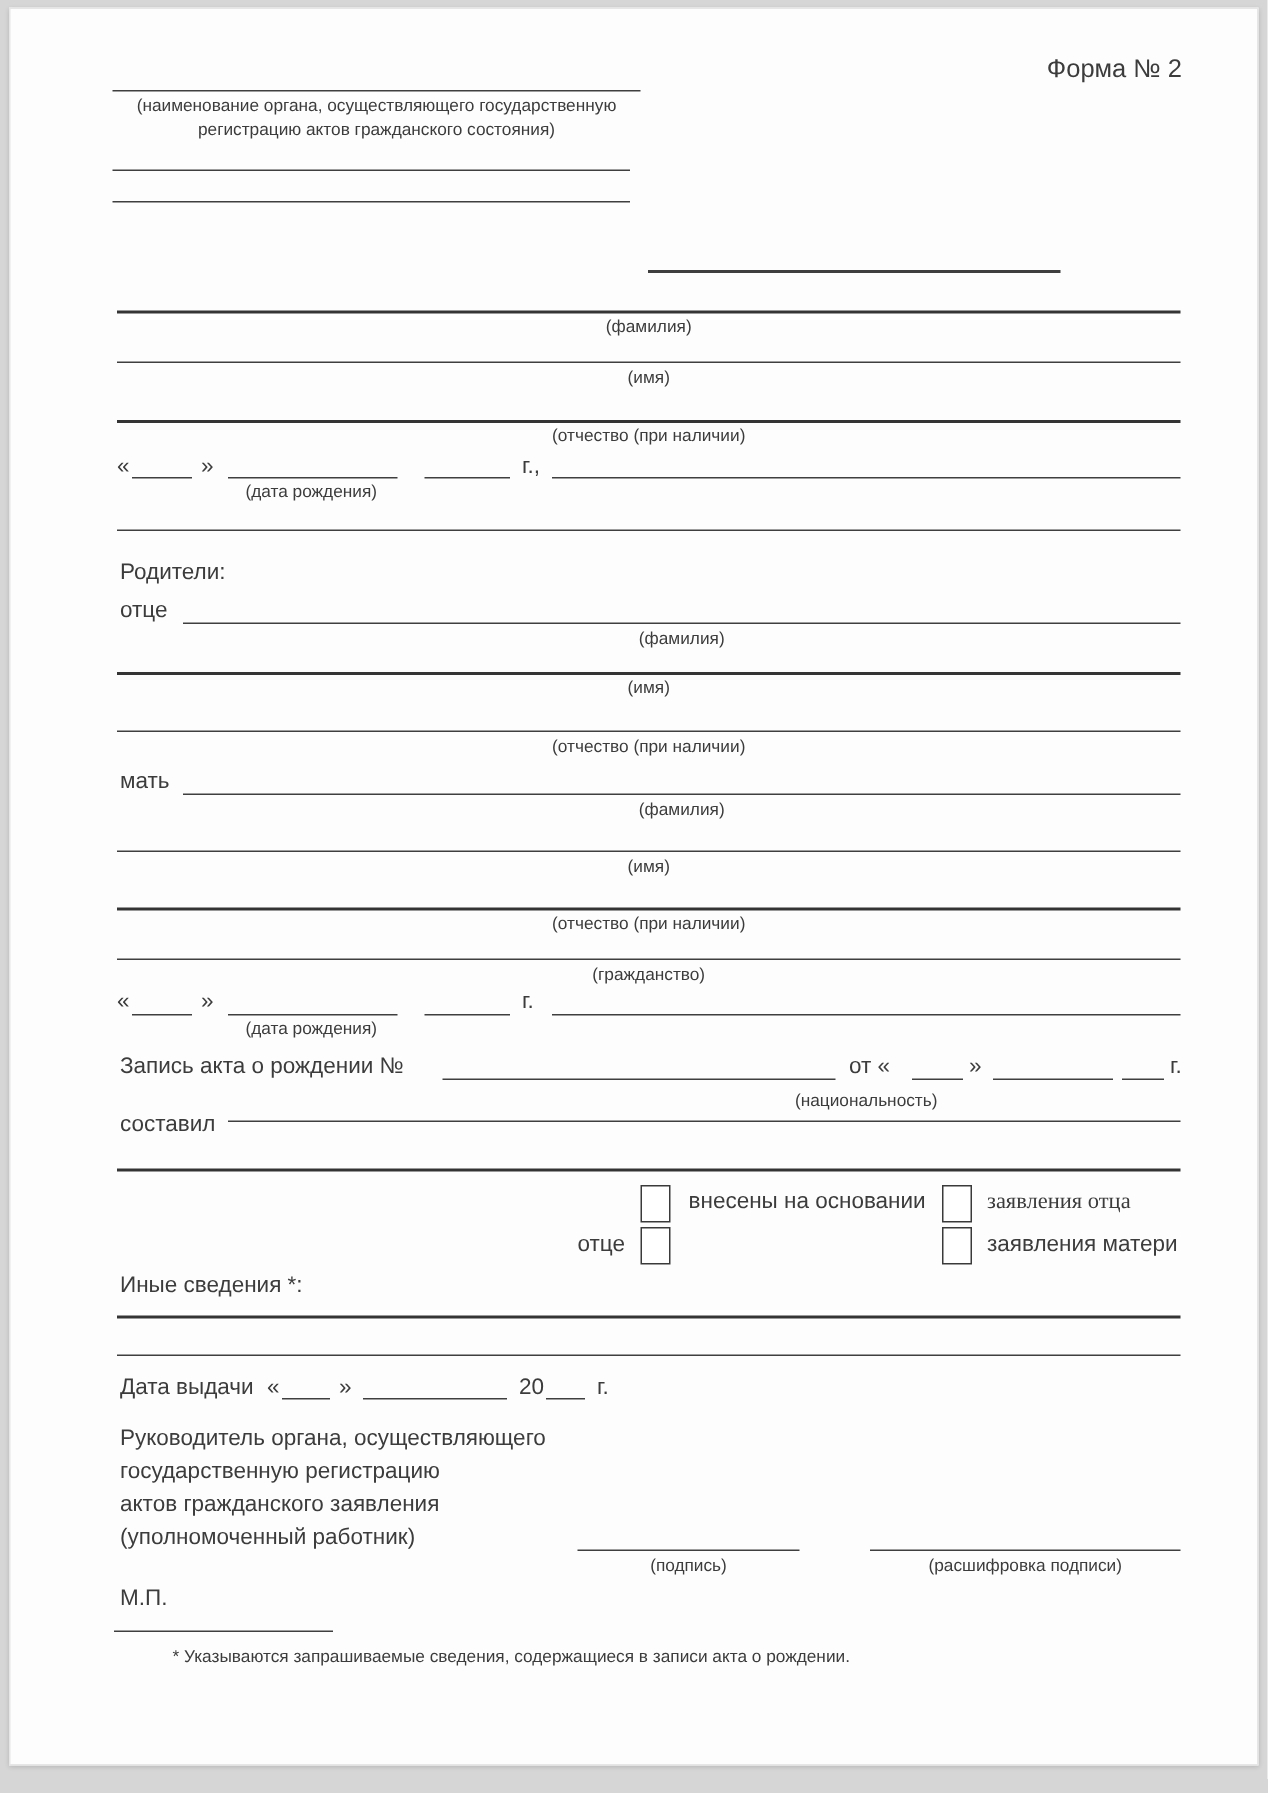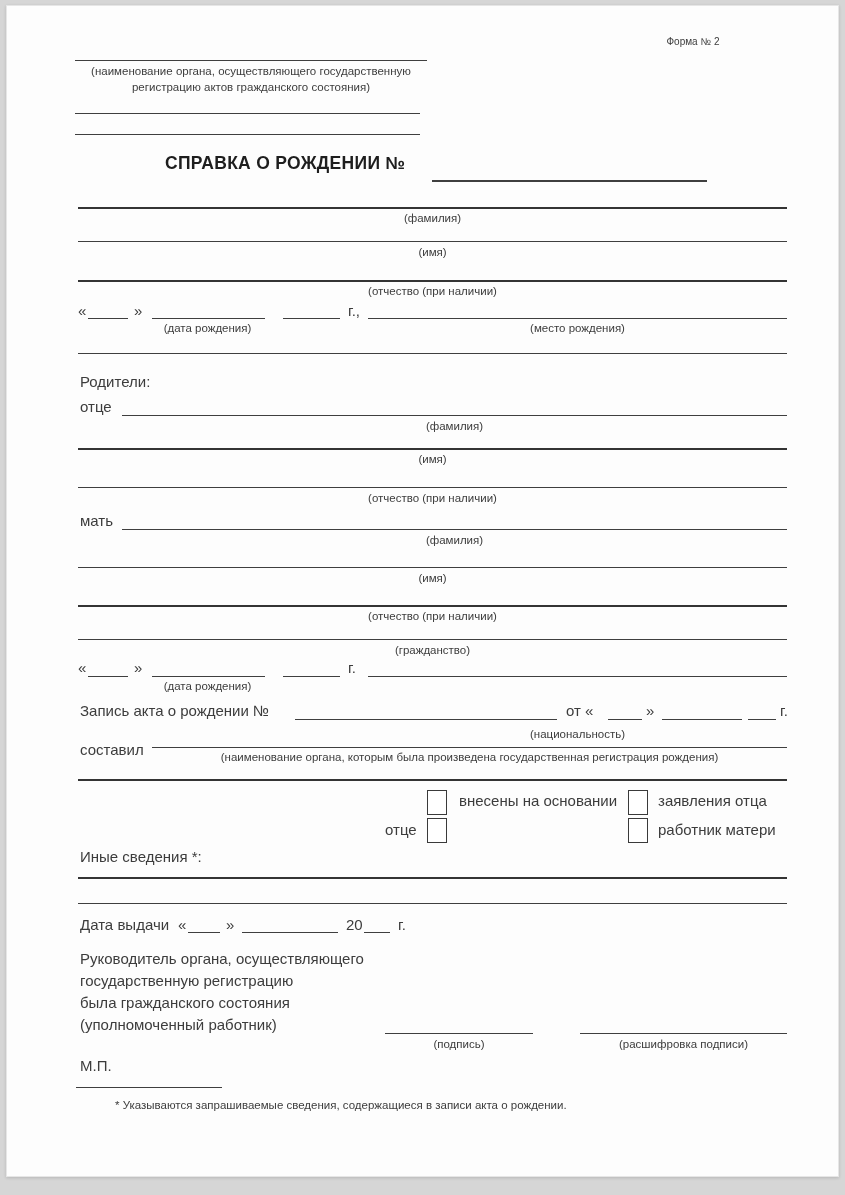--- a/index.html
+++ b/index.html
@@ -45,49 +45,47 @@
     position:absolute;font-size:17.5px;font-weight:bold;color:#1e1e1e;
     letter-spacing:.3px;white-space:nowrap;
   }
 </style>
 </head>
 <body>
 
 <div class="stage">
   <div class="page"></div>
 
-  <div class="t" style="left:598px;top:36px;width:190px;text-align:center;font-size:10px;">Форма № 2</div>
+  <div class="t" style="left:598px;top:36px;width:190px;text-align:right;font-size:17px;">Форма № 2</div>
 
   <div class="ln" style="left:75px;top:60px;width:352px;"></div>
   <div class="cap" style="left:75px;top:80px;width:352px;">регистрацию актов гражданского состояния)</div>
   <div class="cap" style="left:75px;top:64px;width:352px;">(наименование органа, осуществляющего государственную</div>
   <div class="ln" style="left:75px;top:113px;width:345px;"></div>
   <div class="ln" style="left:75px;top:134px;width:345px;"></div>
 
-  <div class="title" style="left:165px;top:153px;">СПРАВКА О РОЖДЕНИИ №</div>
   <div class="ln" style="left:432px;top:180px;width:275px;height:1.6px;"></div>
 
   <div class="ln thick" style="left:78px;top:207px;width:709px;"></div>
   <div class="cap" style="left:78px;top:211px;width:709px;">(фамилия)</div>
 
   <div class="ln" style="left:78px;top:241px;width:709px;"></div>
   <div class="cap" style="left:78px;top:245px;width:709px;">(имя)</div>
 
   <div class="ln thick" style="left:78px;top:280px;width:709px;"></div>
   <div class="cap" style="left:78px;top:284px;width:709px;">(отчество (при наличии)</div>
 
   <div class="t" style="left:78px;top:302px;">«</div>
   <div class="ln" style="left:88px;top:318px;width:40px;"></div>
   <div class="t" style="left:134px;top:302px;">»</div>
   <div class="ln" style="left:152px;top:318px;width:113px;"></div>
   <div class="ln" style="left:283px;top:318px;width:57px;"></div>
   <div class="t" style="left:348px;top:302px;">г.,</div>
   <div class="ln" style="left:368px;top:318px;width:419px;"></div>
   <div class="cap" style="left:140px;top:321px;width:135px;">(дата рождения)</div>
-  <div class="cap" style="left:368px;top:321px;width:419px;">(место рождения)</div>
 
   <div class="ln" style="left:78px;top:353px;width:709px;"></div>
 
   <div class="t" style="left:80px;top:373px;">Родители:</div>
 
   <div class="t" style="left:80px;top:398px;">отце</div>
   <div class="ln" style="left:122px;top:415px;width:665px;"></div>
   <div class="cap" style="left:122px;top:419px;width:665px;">(фамилия)</div>
 
   <div class="ln thick" style="left:78px;top:448px;width:709px;"></div>
@@ -123,50 +121,49 @@
   <div class="ln" style="left:295px;top:719px;width:262px;"></div>
   <div class="t" style="left:566px;top:702px;">от «</div>
   <div class="ln" style="left:608px;top:719px;width:34px;"></div>
   <div class="t" style="left:646px;top:702px;">»</div>
   <div class="ln" style="left:662px;top:719px;width:80px;"></div>
   <div class="ln" style="left:748px;top:719px;width:28px;"></div>
   <div class="t" style="left:780px;top:702px;">г.</div>
 
   <div class="t" style="left:80px;top:730px;margin-top:11px;">составил</div>
   <div class="ln" style="left:152px;top:747px;width:635px;"></div>
-  <div class="cap" style="left:152px;top:750px;width:635px;">(наименование органа, которым была произведена государственная регистрация рождения)</div>
 
   <div class="ln thick" style="left:78px;top:779px;width:709px;"></div>
 
   <div class="cb" style="left:427px;top:790px;"></div>
   <div class="t" style="left:459px;top:792px;">внесены на основании</div>
   <div class="cb" style="left:628px;top:790px;"></div>
-  <div class="t" style="left:658px;top:792px;">заявления отца</div>
+  <div class="t" style="left:658px;top:792px;font-family:Liberation Serif, serif;">заявления отца</div>
 
   <div class="t" style="left:385px;top:821px;">отце</div>
   <div class="cb" style="left:427px;top:818px;"></div>
   <div class="cb" style="left:628px;top:818px;"></div>
-  <div class="t" style="left:658px;top:821px;">работник матери</div>
+  <div class="t" style="left:658px;top:821px;">заявления матери</div>
 
   <div class="t" style="left:80px;top:848px;">Иные сведения *:</div>
   <div class="ln thick" style="left:78px;top:877px;width:709px;"></div>
   <div class="ln" style="left:78px;top:903px;width:709px;"></div>
 
   <div class="t" style="left:80px;top:916px;">Дата выдачи</div>
   <div class="t" style="left:178px;top:916px;">«</div>
   <div class="ln" style="left:188px;top:932px;width:32px;"></div>
   <div class="t" style="left:226px;top:916px;">»</div>
   <div class="ln" style="left:242px;top:932px;width:96px;"></div>
   <div class="t" style="left:346px;top:916px;">20</div>
   <div class="ln" style="left:364px;top:932px;width:26px;"></div>
   <div class="t" style="left:398px;top:916px;">г.</div>
 
   <div class="t" style="left:80px;top:950px;">Руководитель органа, осуществляющего</div>
   <div class="t" style="left:80px;top:972px;">государственную регистрацию</div>
-  <div class="t" style="left:80px;top:994px;">была гражданского состояния</div>
+  <div class="t" style="left:80px;top:994px;">актов гражданского заявления</div>
   <div class="t" style="left:80px;top:1016px;">(уполномоченный работник)</div>
 
   <div class="ln" style="left:385px;top:1033px;width:148px;"></div>
   <div class="cap" style="left:385px;top:1037px;width:148px;">(подпись)</div>
   <div class="ln" style="left:580px;top:1033px;width:207px;"></div>
   <div class="cap" style="left:580px;top:1037px;width:207px;">(расшифровка подписи)</div>
 
   <div class="t" style="left:80px;top:1057px;">М.П.</div>
 
   <div class="ln" style="left:76px;top:1087px;width:146px;"></div>

